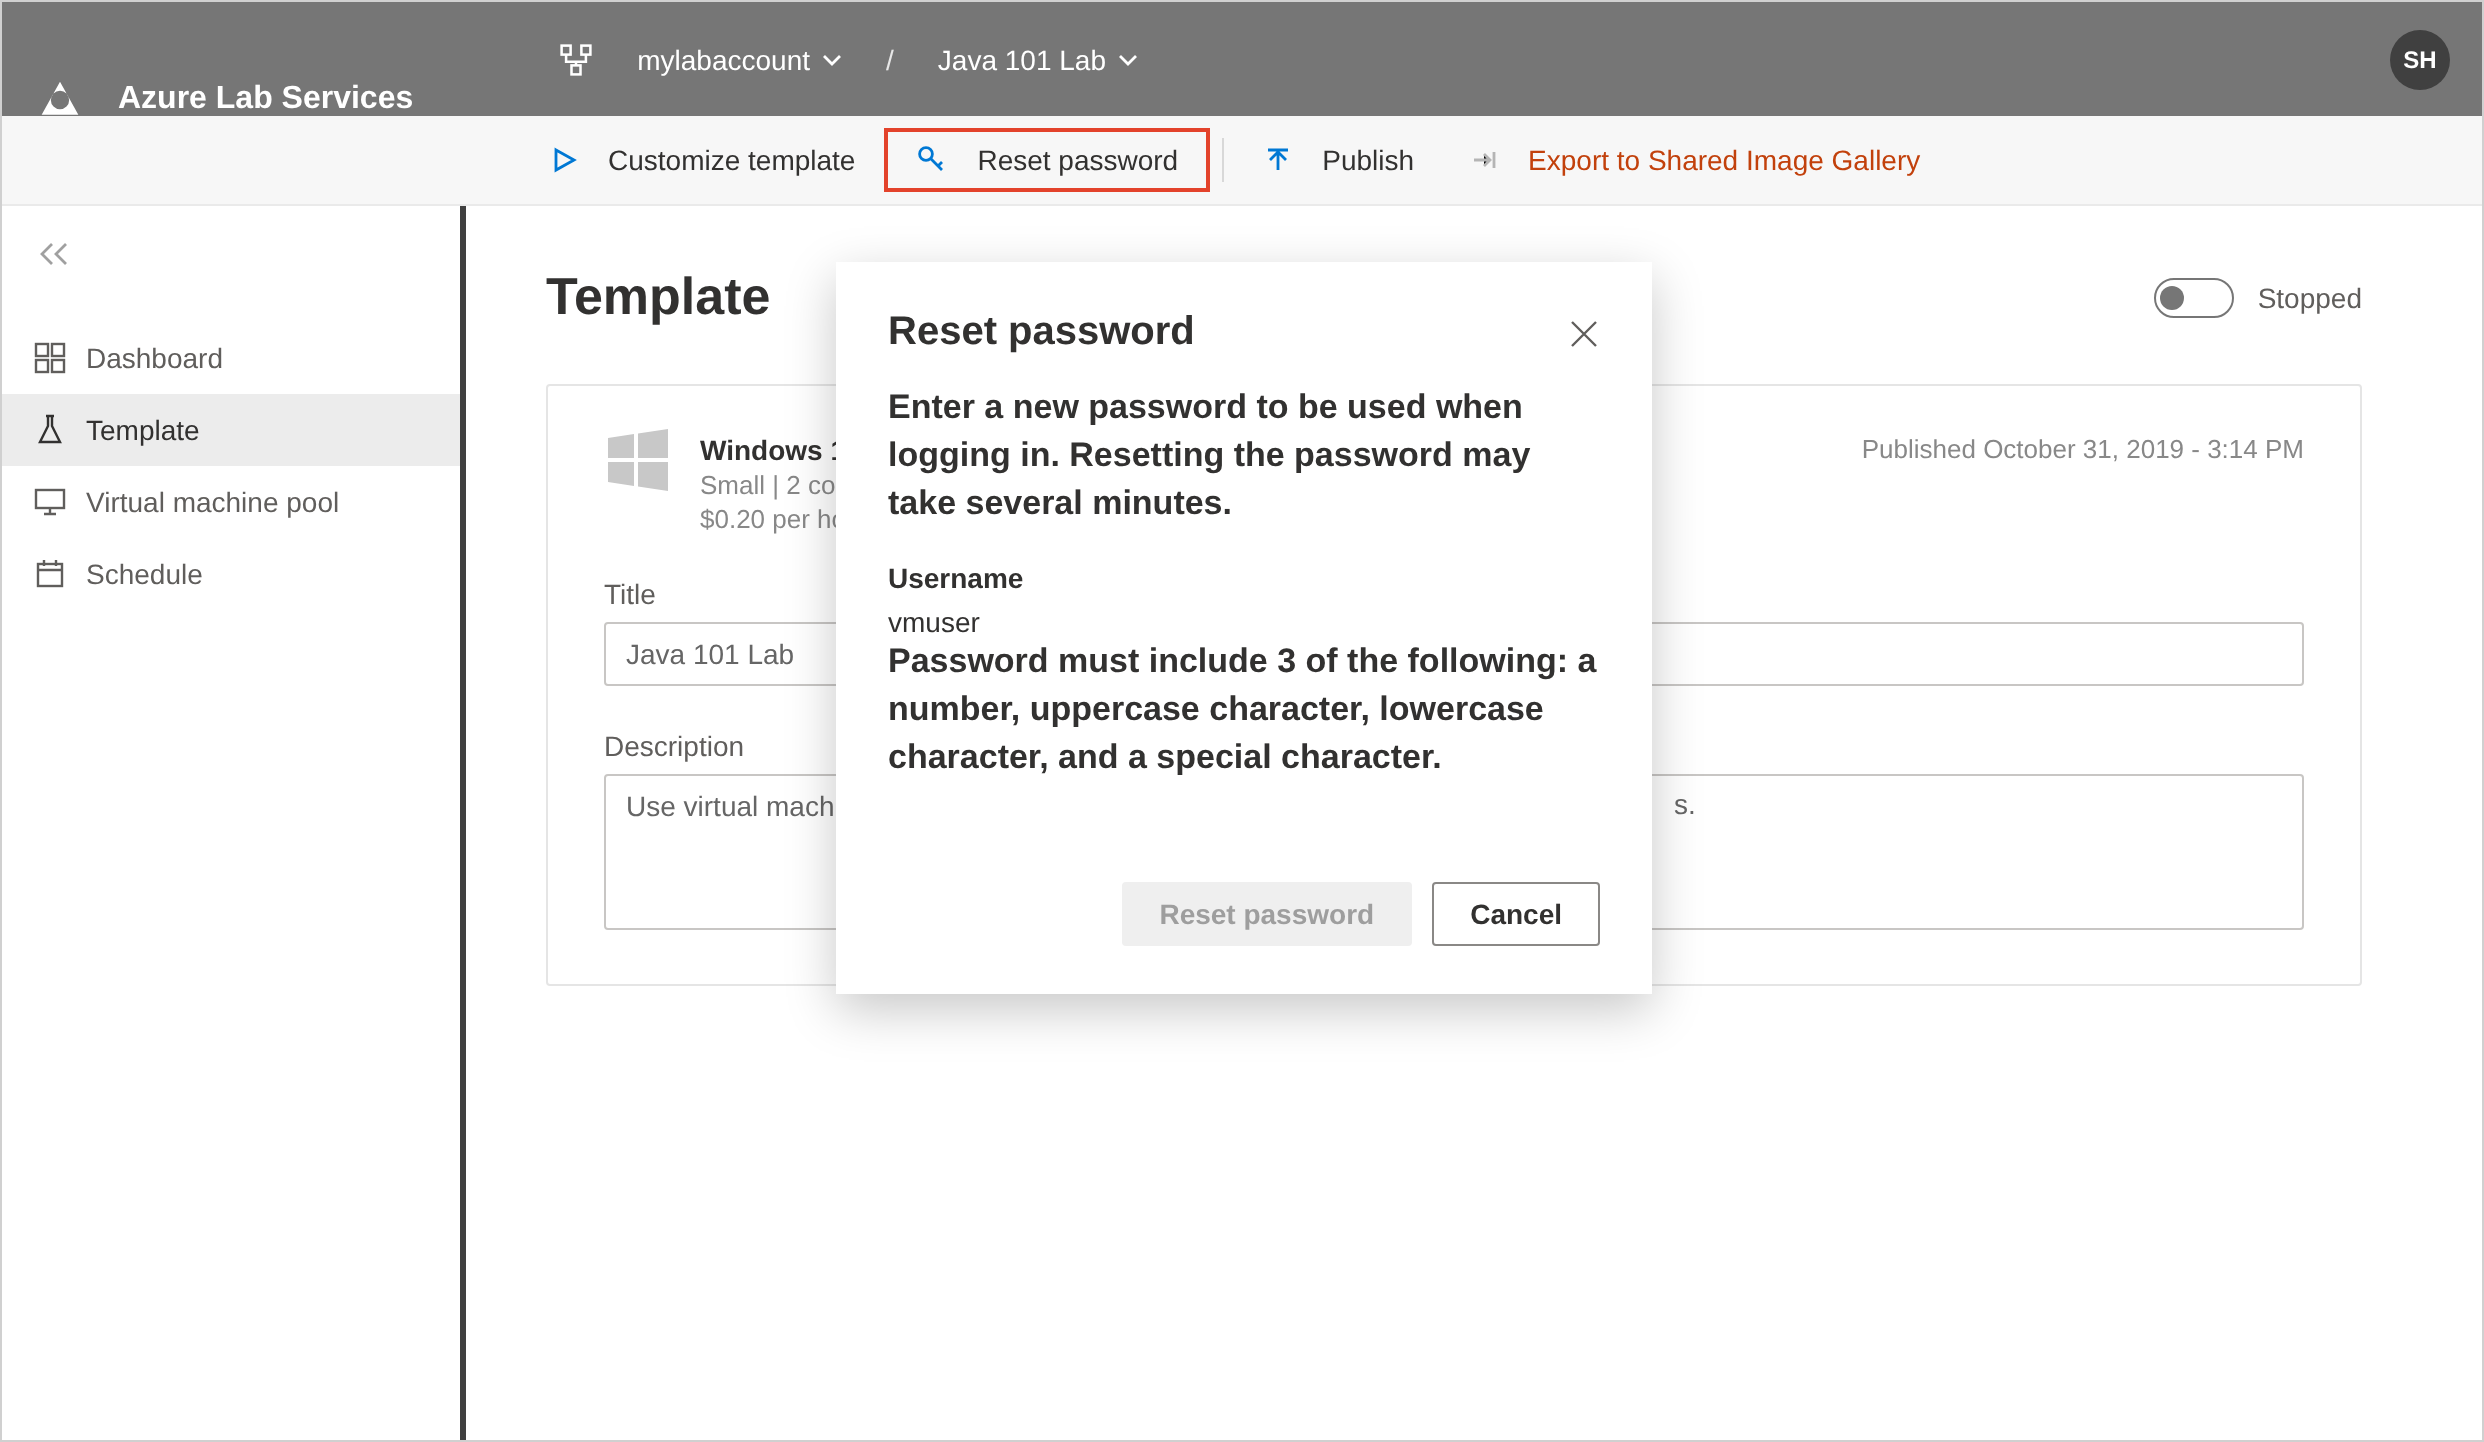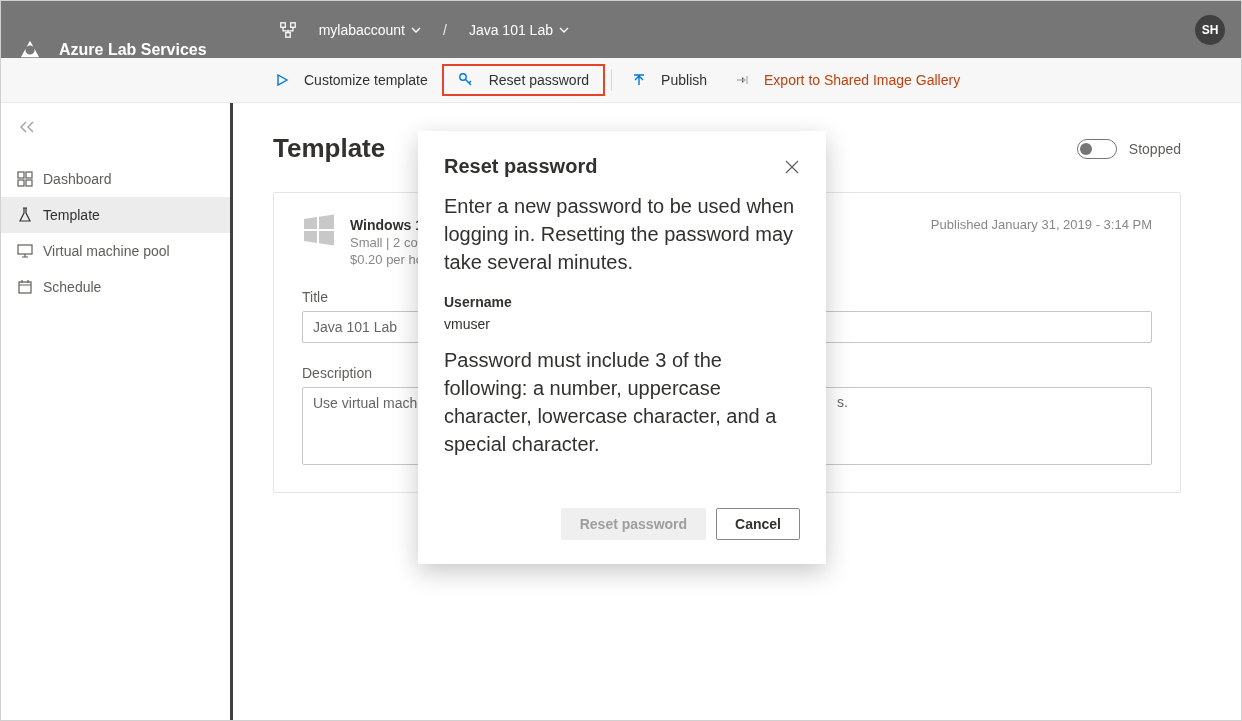--- a/index.html
+++ b/index.html
@@ -110,31 +110,31 @@
 
   
   .modal {
     position: absolute; left: 417px; top: 130px; width: 408px;
     background: #fff; box-shadow: 0 8px 24px rgba(0,0,0,0.22);
     padding: 24px 26px;
   }
   .modal-head { display: flex; align-items: center; justify-content: space-between; margin-bottom: 14px; }
   .modal-title { font-size: 20px; font-weight: 600; }
   .close-x { cursor: pointer; width: 16px; height: 16px; color: #605e5c; }
-  .modal p { color: #323130; font-size: 20px; line-height: 1.4; }
+  .modal p { color: #323130; font-size: 17px; line-height: 1.4; font-weight: bold; }
   .m-field { margin-top: 18px; }
   .m-label { font-weight: 600; margin-bottom: 6px; }
   .m-val { color: #323130; }
   .pw-wrap { position: relative; margin-top: 6px; }
   .pw-wrap input {
     width: 100%; border: 1px solid #605e5c; border-radius: 2px;
     padding: 7px 34px 7px 10px; font-family: inherit; font-size: 14px;
   }
   .eye { position: absolute; right: 10px; top: 50%; transform: translateY(-50%); color: #605e5c; cursor: pointer; }
-  .hint { color: #323130; font-size: 14px; margin-top: 14px; line-height: 1.4; }
+  .hint { color: #323130; font-size: 14px; line-height: 1.4; }
   .modal-actions { display: flex; justify-content: flex-end; gap: 10px; margin-top: 50px; }
   .btn {
     padding: 7px 18px; font-size: 14px; border-radius: 2px; cursor: pointer;
     border: 1px solid transparent; font-family: inherit;
   }
   .btn.secondary { background: #fff; border-color: #8a8886; color: #323130; font-weight: bold; }
   .btn.disabled { background: #efefef; color: #9e9e9e; cursor: default; font-weight:600; }
 </style>
 </head>
 <body>
@@ -253,21 +253,21 @@
         <div class="win-icon">
           <svg width="34" height="34" viewBox="0 0 34 34" fill="#c8c8c8">
               <path d="M2 6 L15 4 V16 H2 Z M17 3.7 L32 1.5 V16 H17 Z M2 18 H15 V30 L2 28 Z M17 18 H32 V32.5 L17 30.3 Z"></path>
             </svg>
         </div>
         <div class="vm-info">
           <div class="vm-name">Windows 10 P</div>
           <div class="vm-sub">Small | 2 core</div>
           <div class="vm-sub">$0.20 per hou</div>
         </div>
-        <div class="pub-info">Published January 31, 2019 - 3:14 PM</div>
+        <div class="pub-info">Published October 31, 2019 - 3:14 PM</div>
       </div>
 
       <div class="field">
         <label>Title</label>
         <input type="text" value="Java 101 Lab" style="">
       </div>
 
       <div class="field">
         <label>Description</label>
         <div style="position:relative;">

